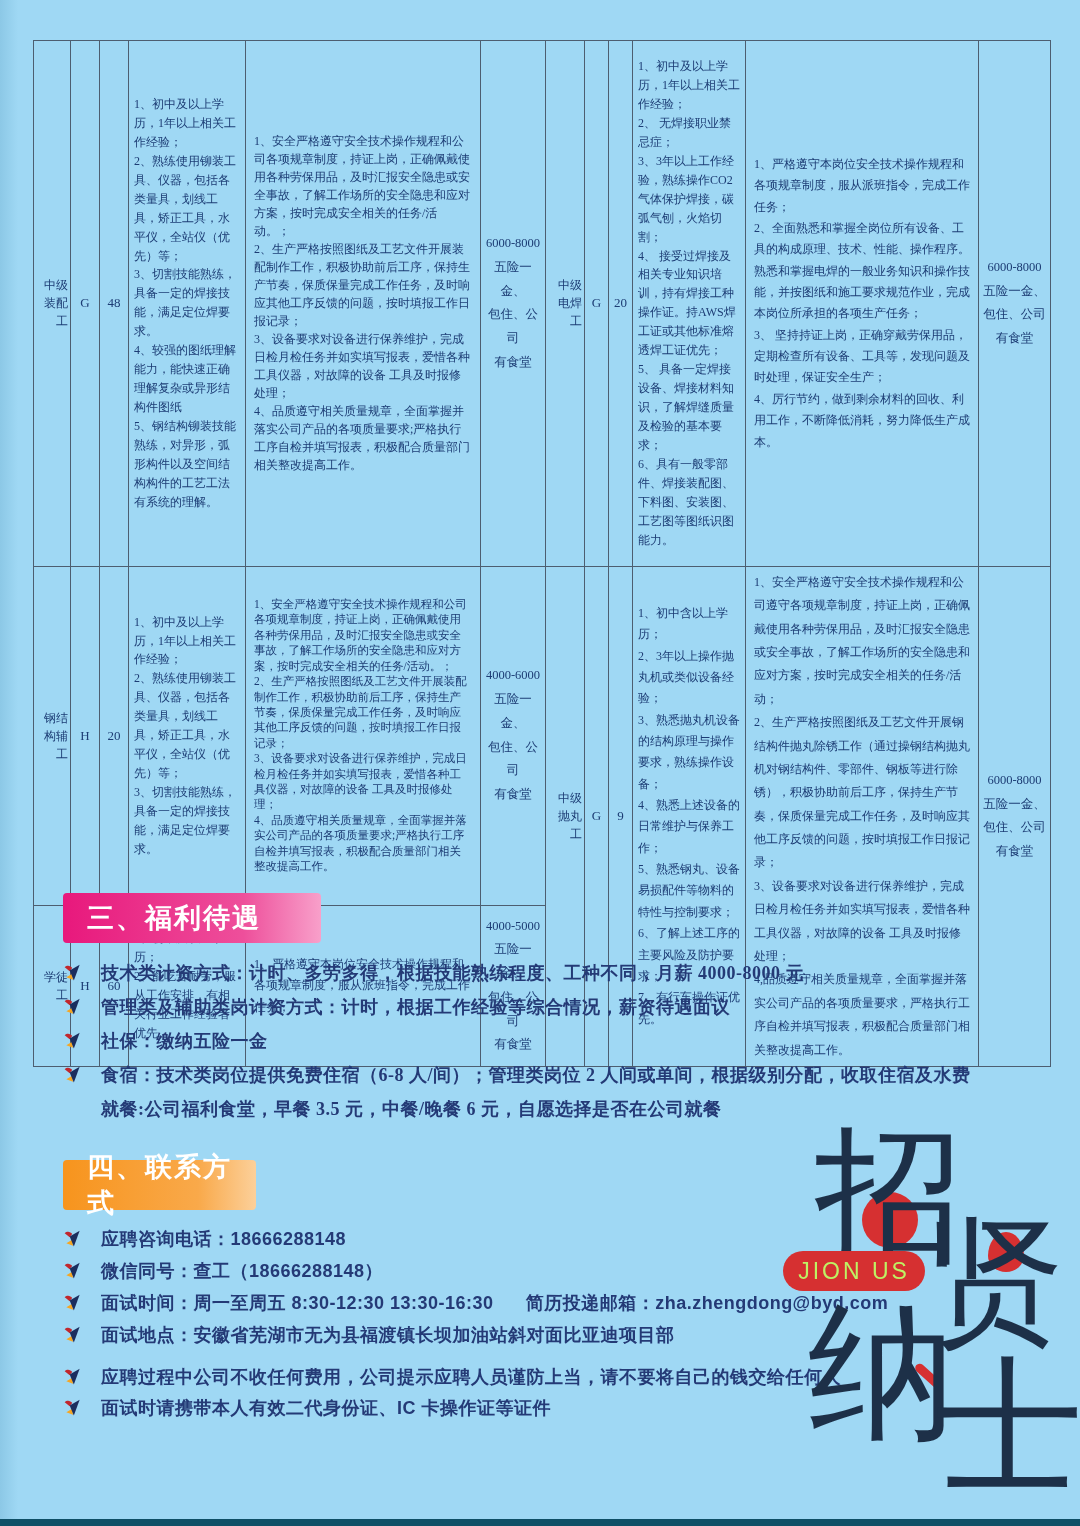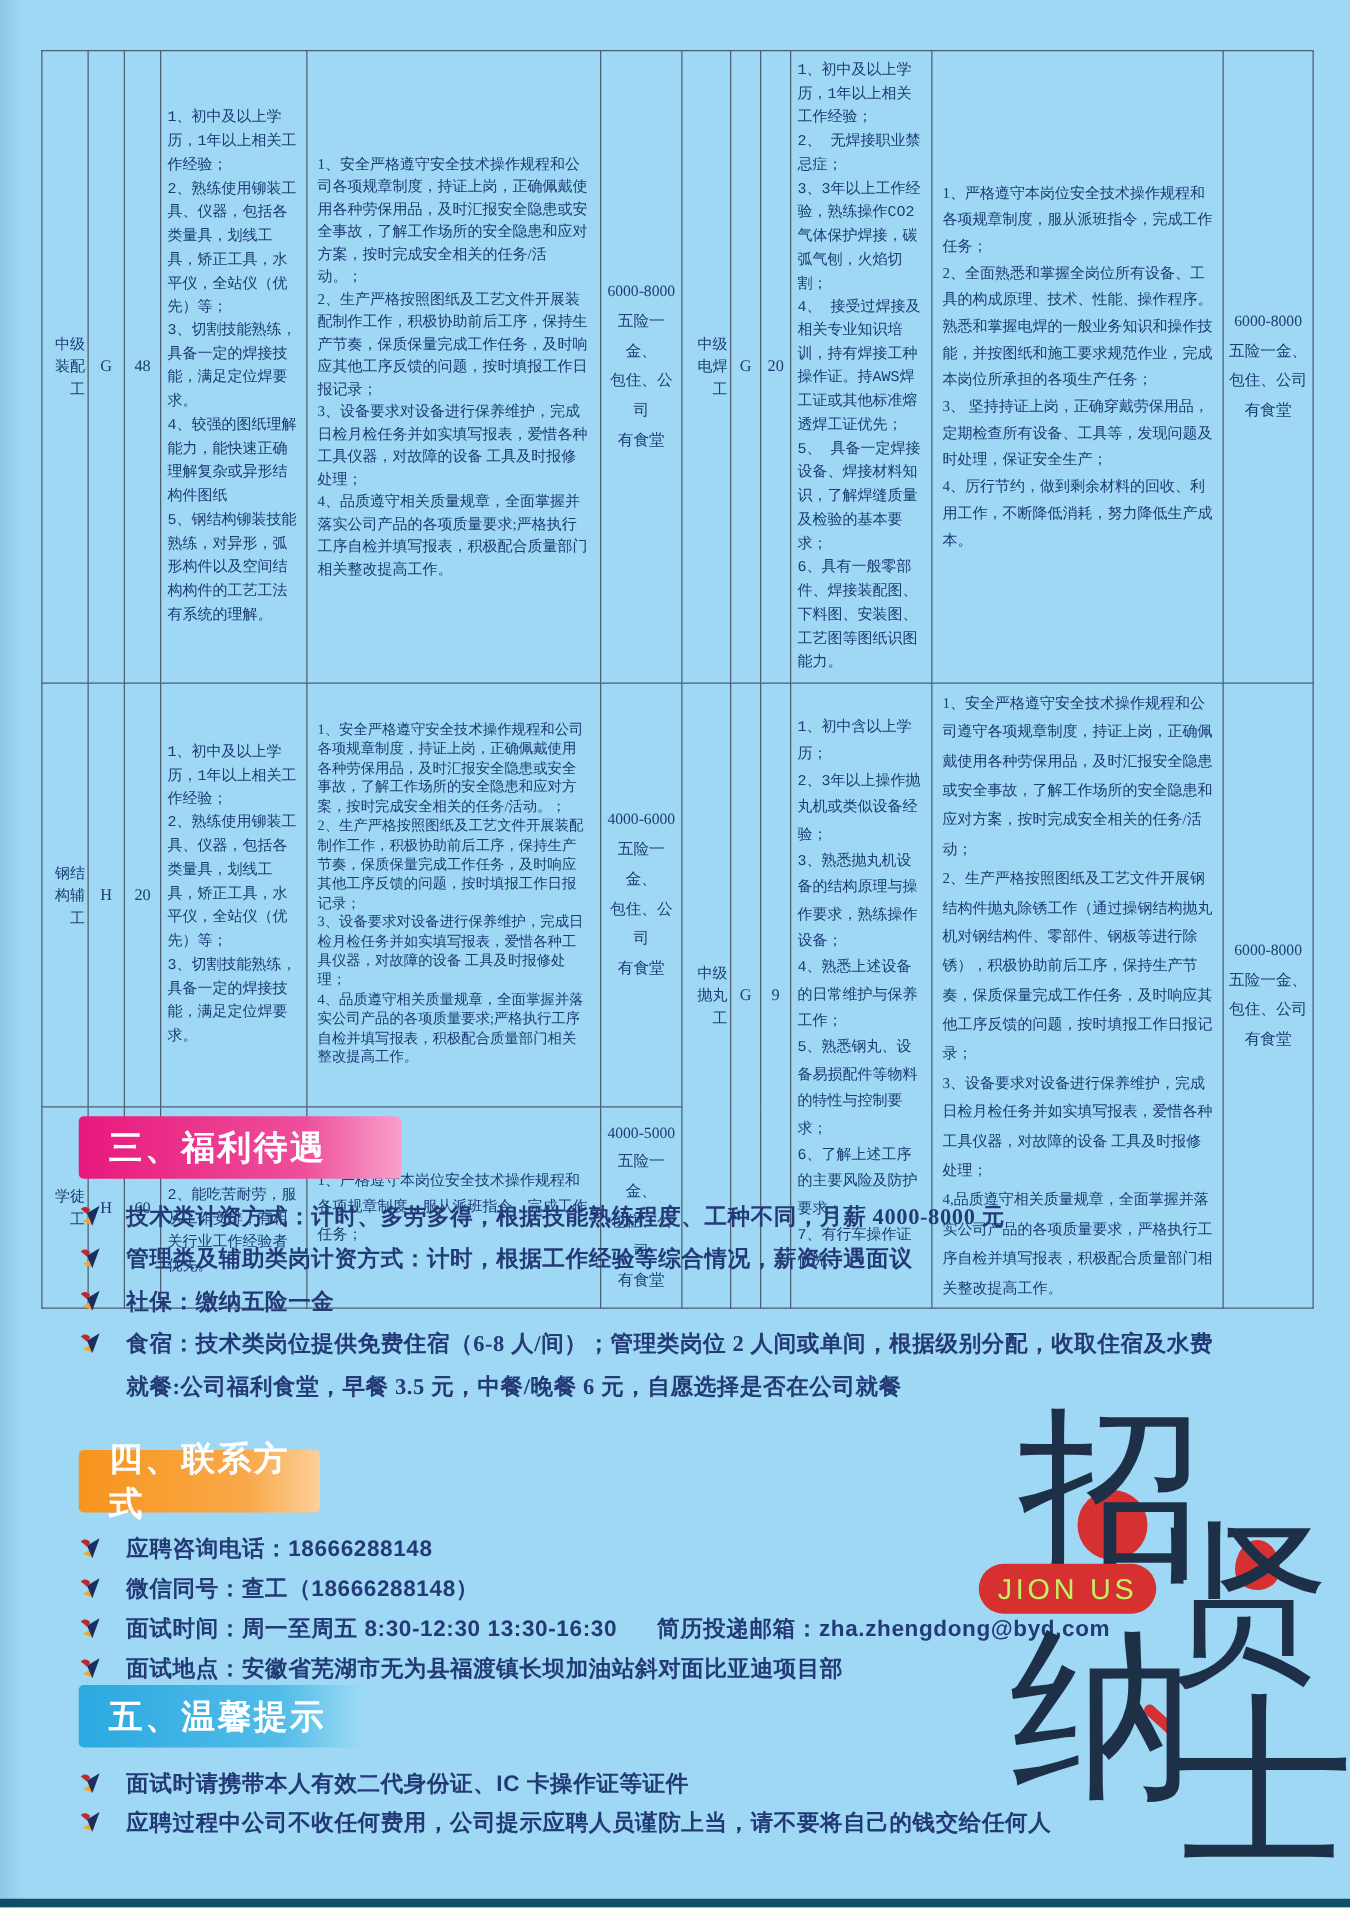--- a/index.html
+++ b/index.html
@@ -14,21 +14,21 @@
     border-collapse:collapse;table-layout:fixed;
     color:#1c3c74;
     font-family:"Liberation Serif","DejaVu Serif",serif;
   }
   .jobs td{
     border:1px solid #4d5e70;vertical-align:middle;
     white-space:pre-line;overflow:hidden;
   }
   .jobs td.namec{font-size:12px;text-align:right;line-height:1.5;padding:2px;}
   .jobs td.gradec,.jobs td.countc{font-size:13px;text-align:center;}
-  .jobs td.reqc{font-size:12px;text-align:left;padding:6px 5px;line-height:1.58;font-family:Liberation Mono, monospace;}
+  .jobs td.reqc{font-size:12px;text-align:left;padding:16px 5px;line-height:1.58;}
   .jobs td.dutyc{font-size:12px;text-align:left;padding:4px 8px;line-height:1.5;}
   .jobs td.salc{font-size:12.5px;text-align:center;line-height:1.9;padding:2px;}
   .jobs td.lh-xtight{line-height:1.34;font-size:11.5px;}
   .jobs td.lh-mid{line-height:1.78;}
   .jobs td.lh-loose{line-height:1.95;}
   tr.r1{height:422px;}
   tr.r2{height:310px;}
   tr.r3{height:117px;}
   
   .sec{position:absolute;left:63px;}
@@ -266,41 +266,40 @@
             <path d="M4 17 L11 13 L12 20 Z" fill="#f5a623"></path>
             <path d="M20 2 L13 21 L8 9 Z" fill="#1b2e5e"></path>
           </svg>
         </span>
       <span>面试地点：安徽省芜湖市无为县福渡镇长坝加油站斜对面比亚迪项目部</span>
     </div>
   </div>
 </div>
 
 <div class="sec tips" style="top:1348px;">
-  <div class="sec-bar bar-blue">五、温馨提示</div>
   <div class="lines">
     <div class="line">
       <span class="bicon">
           <svg viewBox="0 0 24 24">
             <path d="M2 5 C5 2 9 3 11 6 L8 10 Z" fill="#c1272d"></path>
             <path d="M4 17 L11 13 L12 20 Z" fill="#f5a623"></path>
             <path d="M20 2 L13 21 L8 9 Z" fill="#1b2e5e"></path>
           </svg>
         </span>
+      <span>应聘过程中公司不收任何费用，公司提示应聘人员谨防上当，请不要将自己的钱交给任何人</span>
+    </div>
+    <div class="line">
+      <span class="bicon">
+          <svg viewBox="0 0 24 24">
+            <path d="M2 5 C5 2 9 3 11 6 L8 10 Z" fill="#c1272d"></path>
+            <path d="M4 17 L11 13 L12 20 Z" fill="#f5a623"></path>
+            <path d="M20 2 L13 21 L8 9 Z" fill="#1b2e5e"></path>
+          </svg>
+        </span>
       <span>面试时请携带本人有效二代身份证、IC 卡操作证等证件</span>
-    </div>
-    <div class="line">
-      <span class="bicon">
-          <svg viewBox="0 0 24 24">
-            <path d="M2 5 C5 2 9 3 11 6 L8 10 Z" fill="#c1272d"></path>
-            <path d="M4 17 L11 13 L12 20 Z" fill="#f5a623"></path>
-            <path d="M20 2 L13 21 L8 9 Z" fill="#1b2e5e"></path>
-          </svg>
-        </span>
-      <span>应聘过程中公司不收任何费用，公司提示应聘人员谨防上当，请不要将自己的钱交给任何人</span>
     </div>
   </div>
 </div>
 
 <div class="art">
   <span class="red-circle"></span>
   <span class="red-dot"></span>
   <span class="red-dash"></span>
   <span class="zi z1">招</span>
   <span class="zi z2">贤</span>

